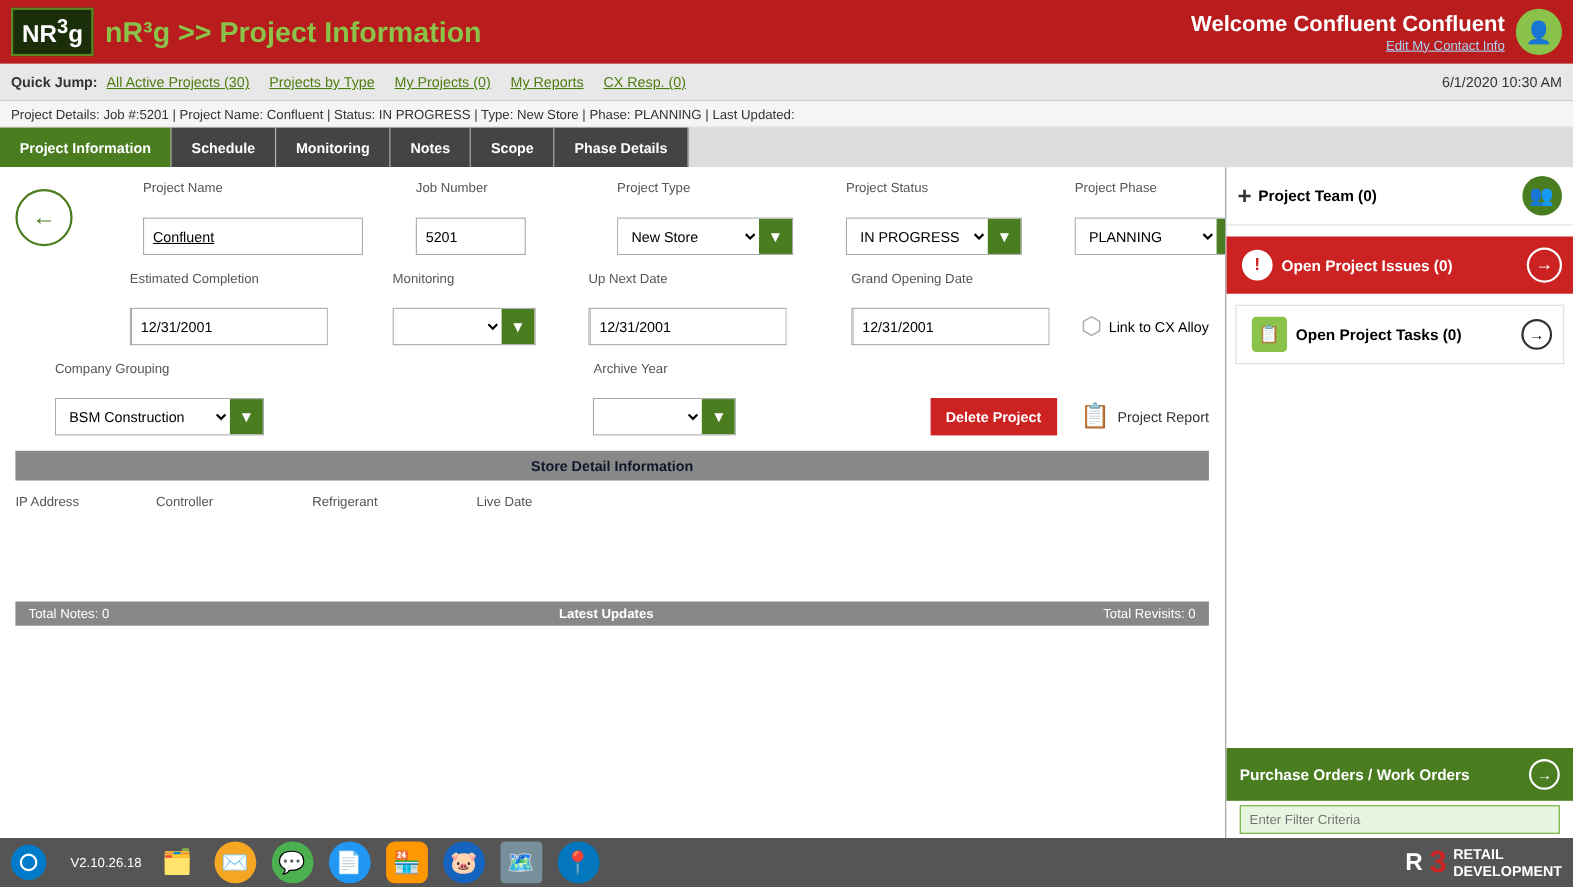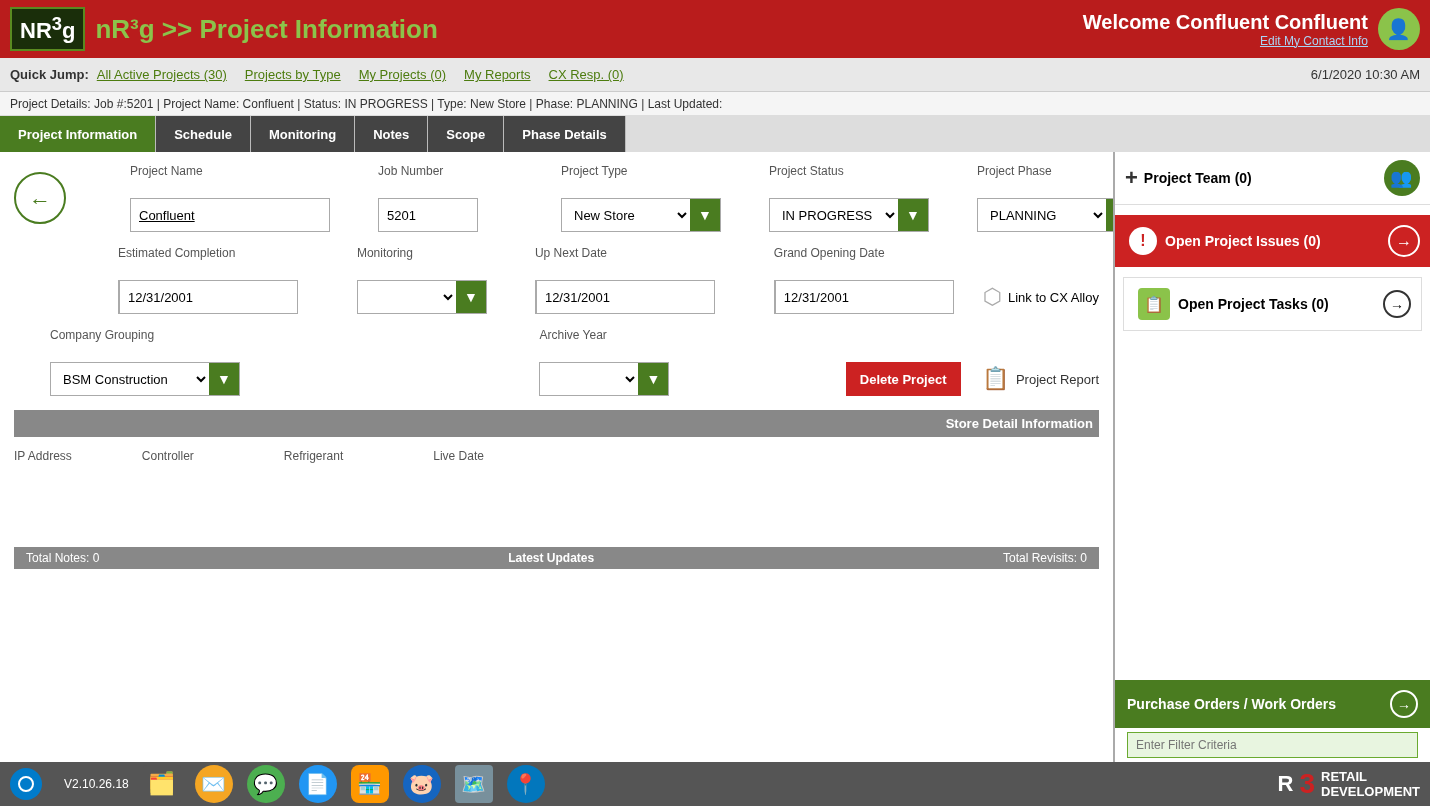--- a/index.html
+++ b/index.html
@@ -202,22 +202,22 @@
       cursor: pointer;
       font-size: 22px;
       color: #4a7c20;
       margin-right: 16px;
       flex-shrink: 0;
     }
 
     
     .section-header {
       background: #888;
-      color: #ffffff;
-      text-align: right;
+      color: #0f172a;
+      text-align: center;
       padding: 6px;
       font-size: 13px;
       font-weight: bold;
       margin: 6px 0 8px;
     }
 
     .store-detail-row {
       display: flex;
       gap: 30px;
       padding: 4px 0;

